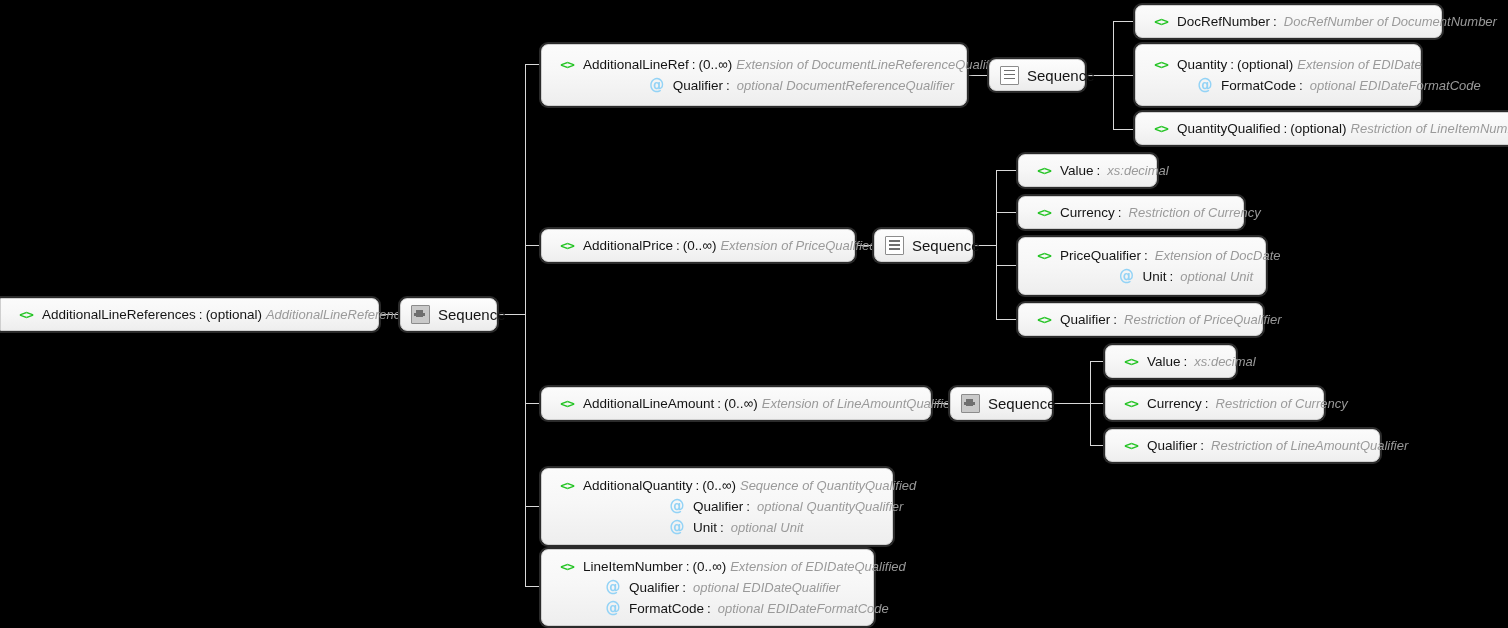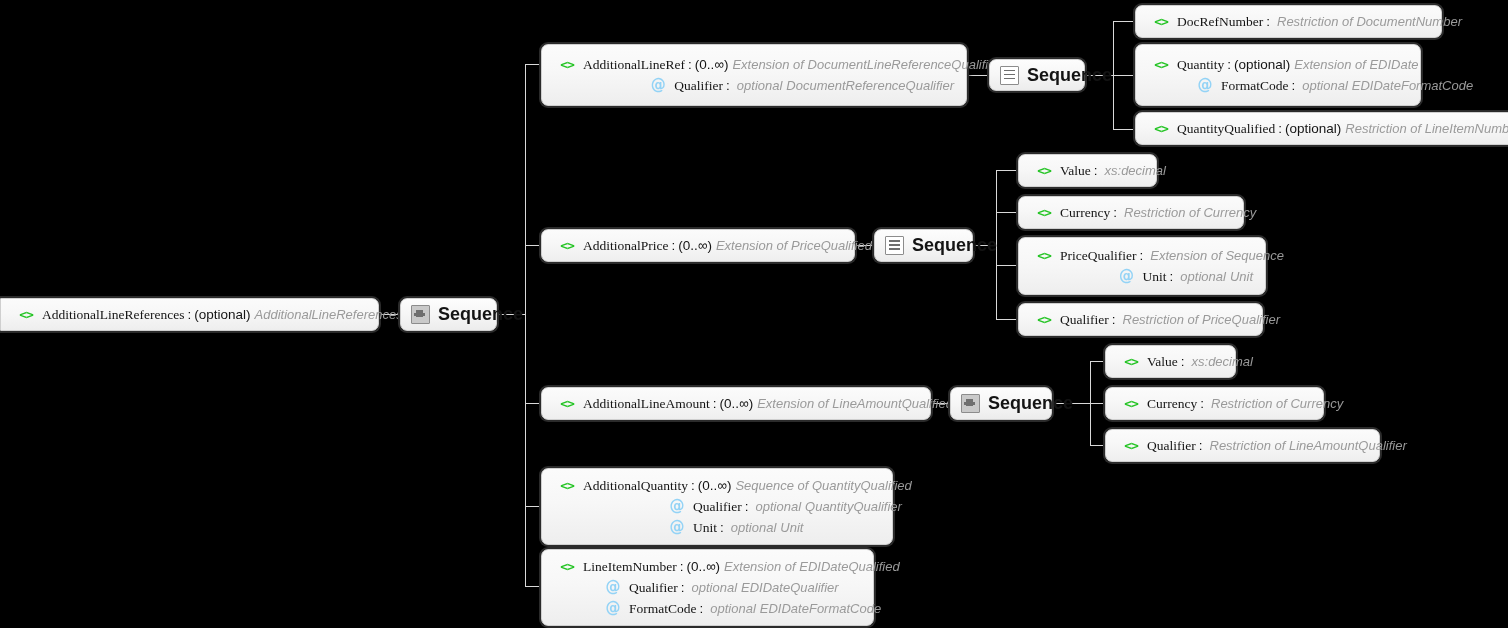--- a/index.html
+++ b/index.html
@@ -53,38 +53,38 @@
     font-size:13px;font-weight:700;
     letter-spacing:-1px;
   }
   .ico-attr{
     color:#93d3f6;
     font-family:"DejaVu Sans", sans-serif;
     font-size:15px;font-weight:700;
     position:relative;top:0px;
   }
 
-  .nm{color:#141414;font-size:13.5px;font-family:Liberation Serif, serif;}
+  .nm{color:#141414;font-size:13.5px;}
   .sep{color:#141414;font-size:13.5px;padding:0 3px;}
   .card{color:#141414;font-size:13.5px;}
   .ty{color:#9a9a9a;font-size:13px;font-style:italic;padding-left:4px;}
   .opt{color:#9a9a9a;font-size:13px;font-style:italic;padding-left:4px;}
 
   
   .comp{
     position:absolute;
     box-sizing:border-box;
     background:linear-gradient(to bottom,#fdfdfd 0%,#f6f6f6 50%,#ececec 100%);
     border:1px solid #cfcfcf;
     border-radius:7px;
     box-shadow:0 0 0 2px #2b2b2b, 2px 3px 4px rgba(0,0,0,0.85);
     display:flex;align-items:center;
     padding-left:10px;
   }
-  .comp .lbl{font-size:18px;color:#141414;padding-left:8px;font-weight:bold;}
+  .comp .lbl{font-size:15px;color:#141414;padding-left:8px;}
 
   .seqicon{
     width:17px;height:17px;flex:0 0 auto;
     border:1px solid #8c8c8c;
     background:#ffffff;
     position:relative;
     border-radius:1px;
   }
   .seqicon i{
     display:block;position:absolute;left:3px;right:3px;height:1.6px;
@@ -189,21 +189,21 @@
         <i></i>
       </span>
     <span class="lbl">Sequence</span>
   </div>
 
   <div class="node" style="left:1135px;top:5px;width:307px;height:33px;">
     <div class="row first">
       <span class="ico ico-elem">&lt;&gt;</span>
       <span class="nm">DocRefNumber</span>
       <span class="sep">:</span>
-      <span class="ty">Restriction of DocumentNumber</span>
+      <span class="ty">DocRefNumber of DocumentNumber</span>
     </div>
   </div>
 
   <div class="node" style="left:1135px;top:44px;width:286px;height:62px;">
     <div class="row first">
       <span class="ico ico-elem">&lt;&gt;</span>
       <span class="nm">Quantity</span>
       <span class="sep">:</span>
       <span class="card">(optional)</span>
       <span class="ty">Extension of EDIDate</span>
@@ -262,21 +262,21 @@
       <span class="sep">:</span>
       <span class="ty">Restriction of Currency</span>
     </div>
   </div>
 
   <div class="node" style="left:1018px;top:237px;width:248px;height:58px;">
     <div class="row first">
       <span class="ico ico-elem">&lt;&gt;</span>
       <span class="nm">PriceQualifier</span>
       <span class="sep">:</span>
-      <span class="ty">Extension of Sequence</span>
+      <span class="ty">Extension of DocDate</span>
     </div>
     <div class="row indent">
       <span class="ico ico-attr">@</span>
       <span class="nm">Unit</span>
       <span class="sep">:</span>
       <span class="opt">optional</span>
       <span class="ty">Unit</span>
     </div>
   </div>
 

